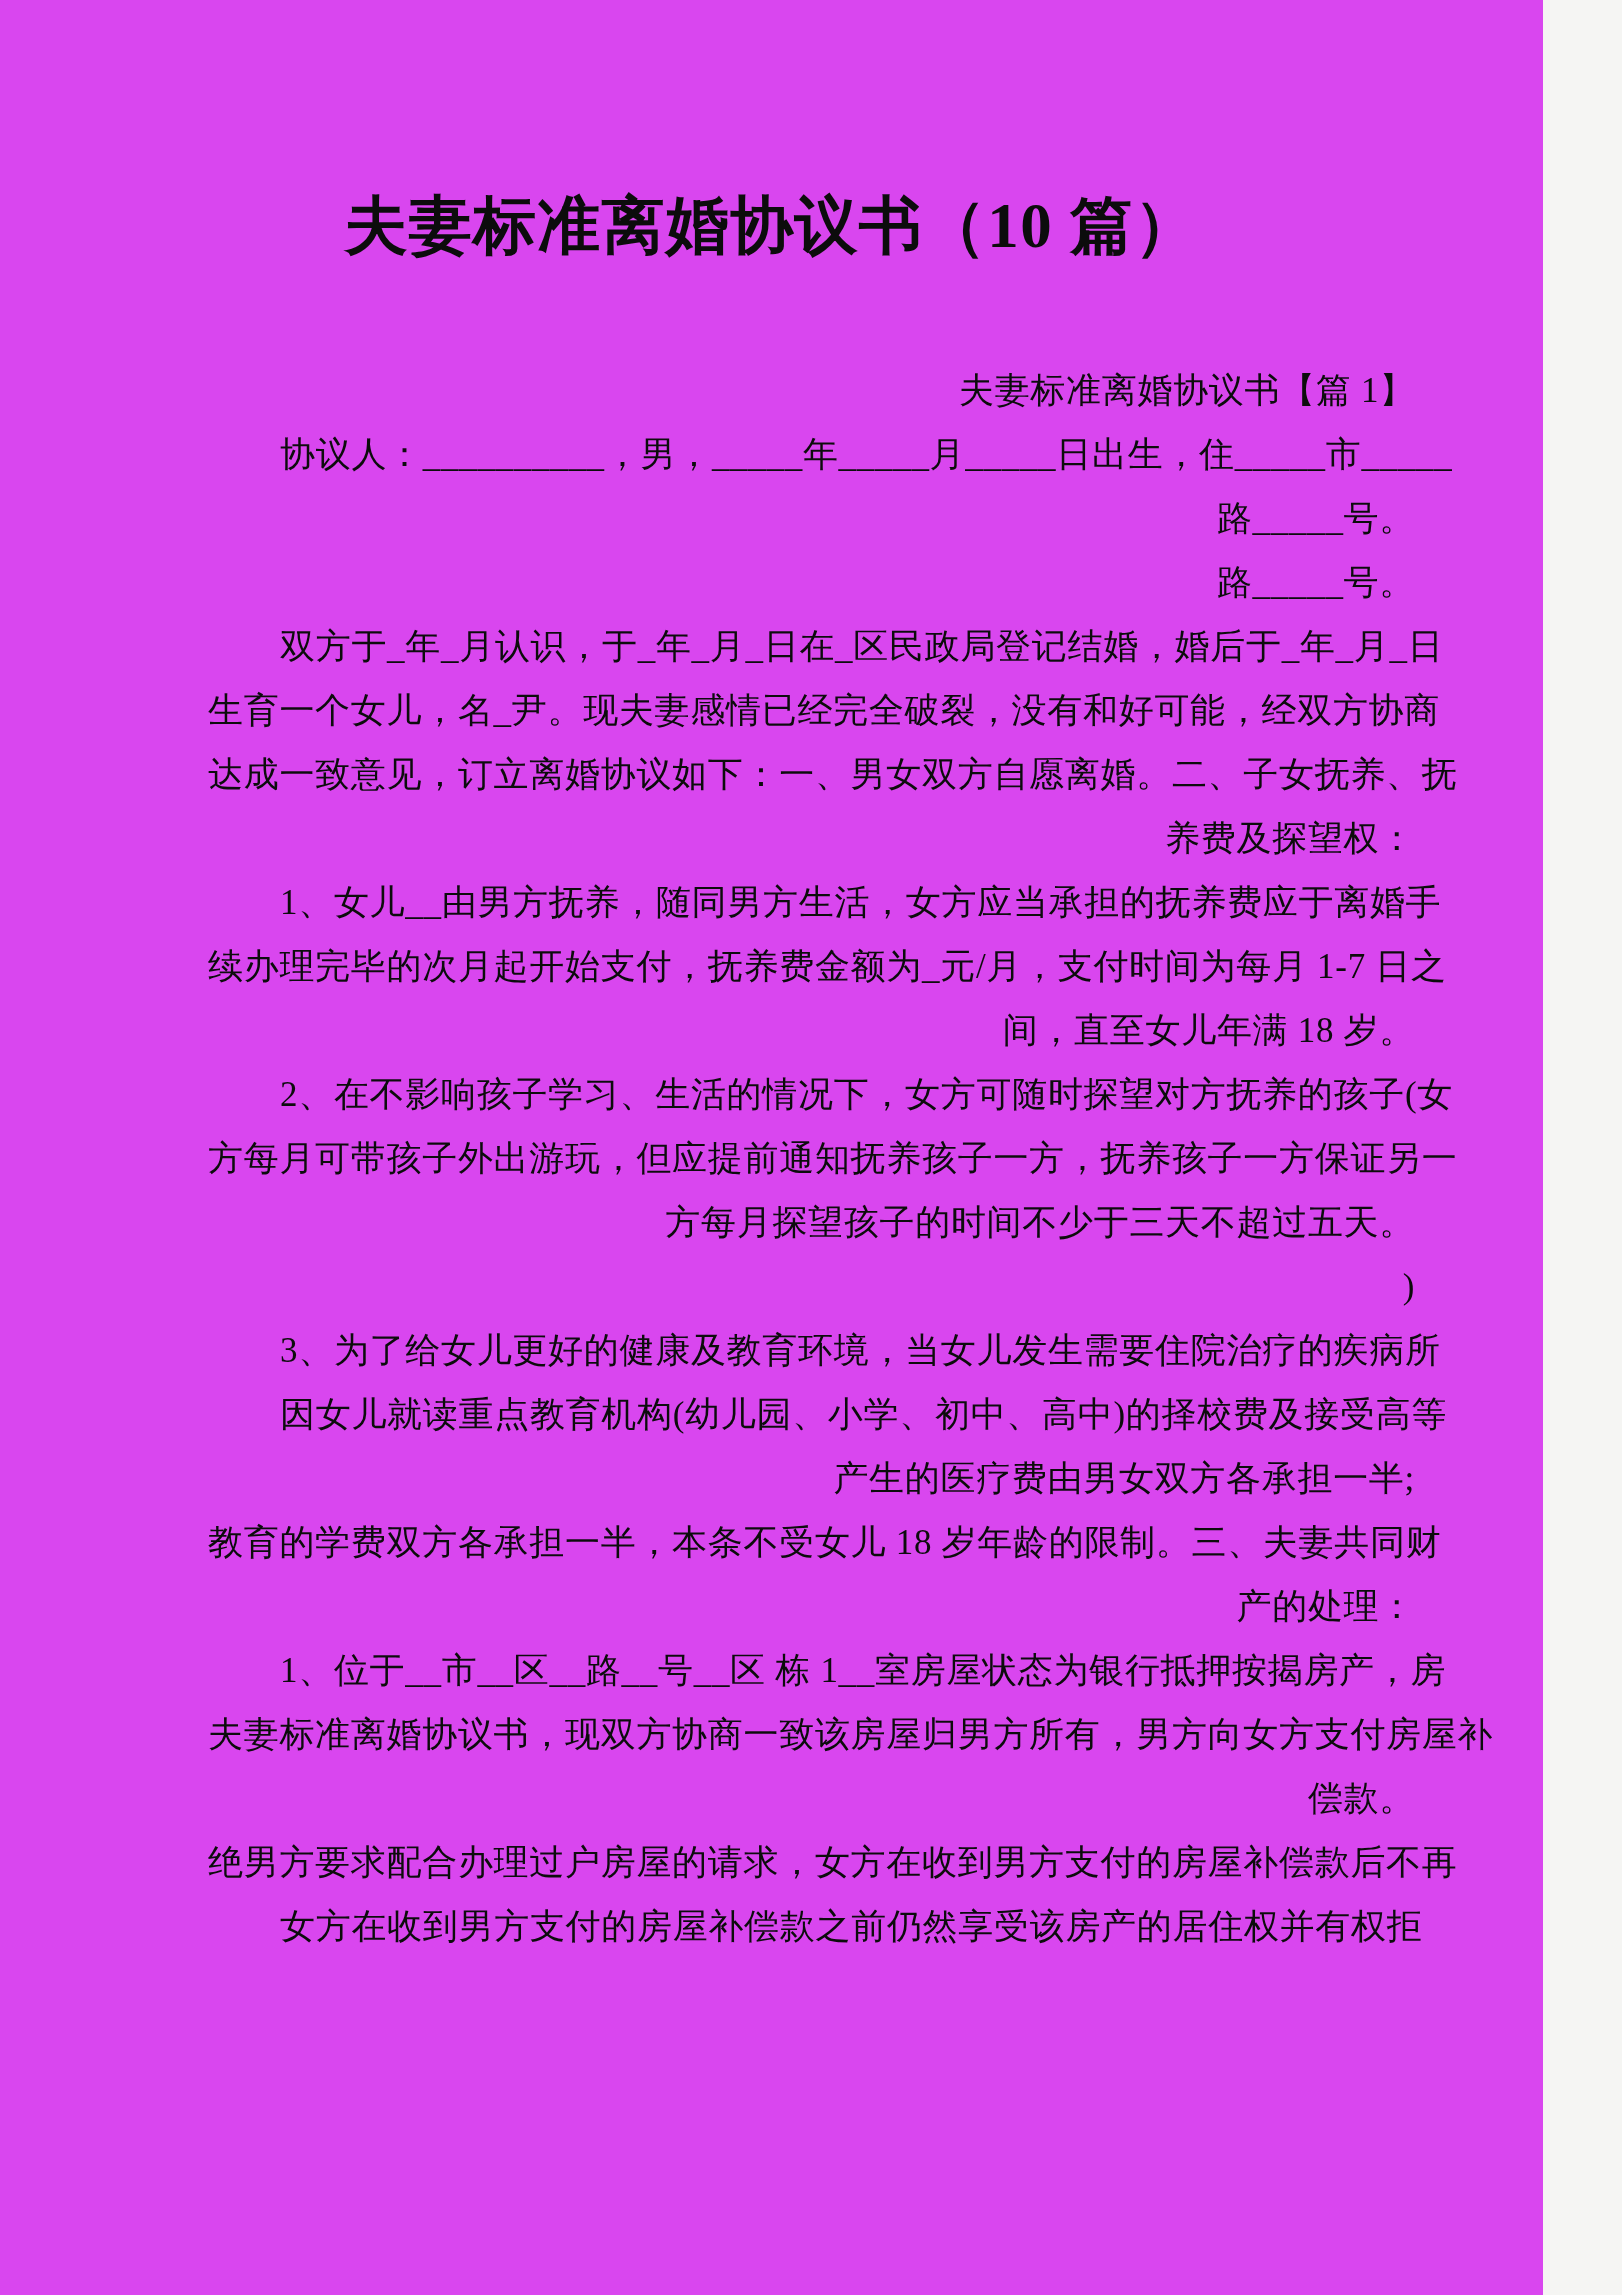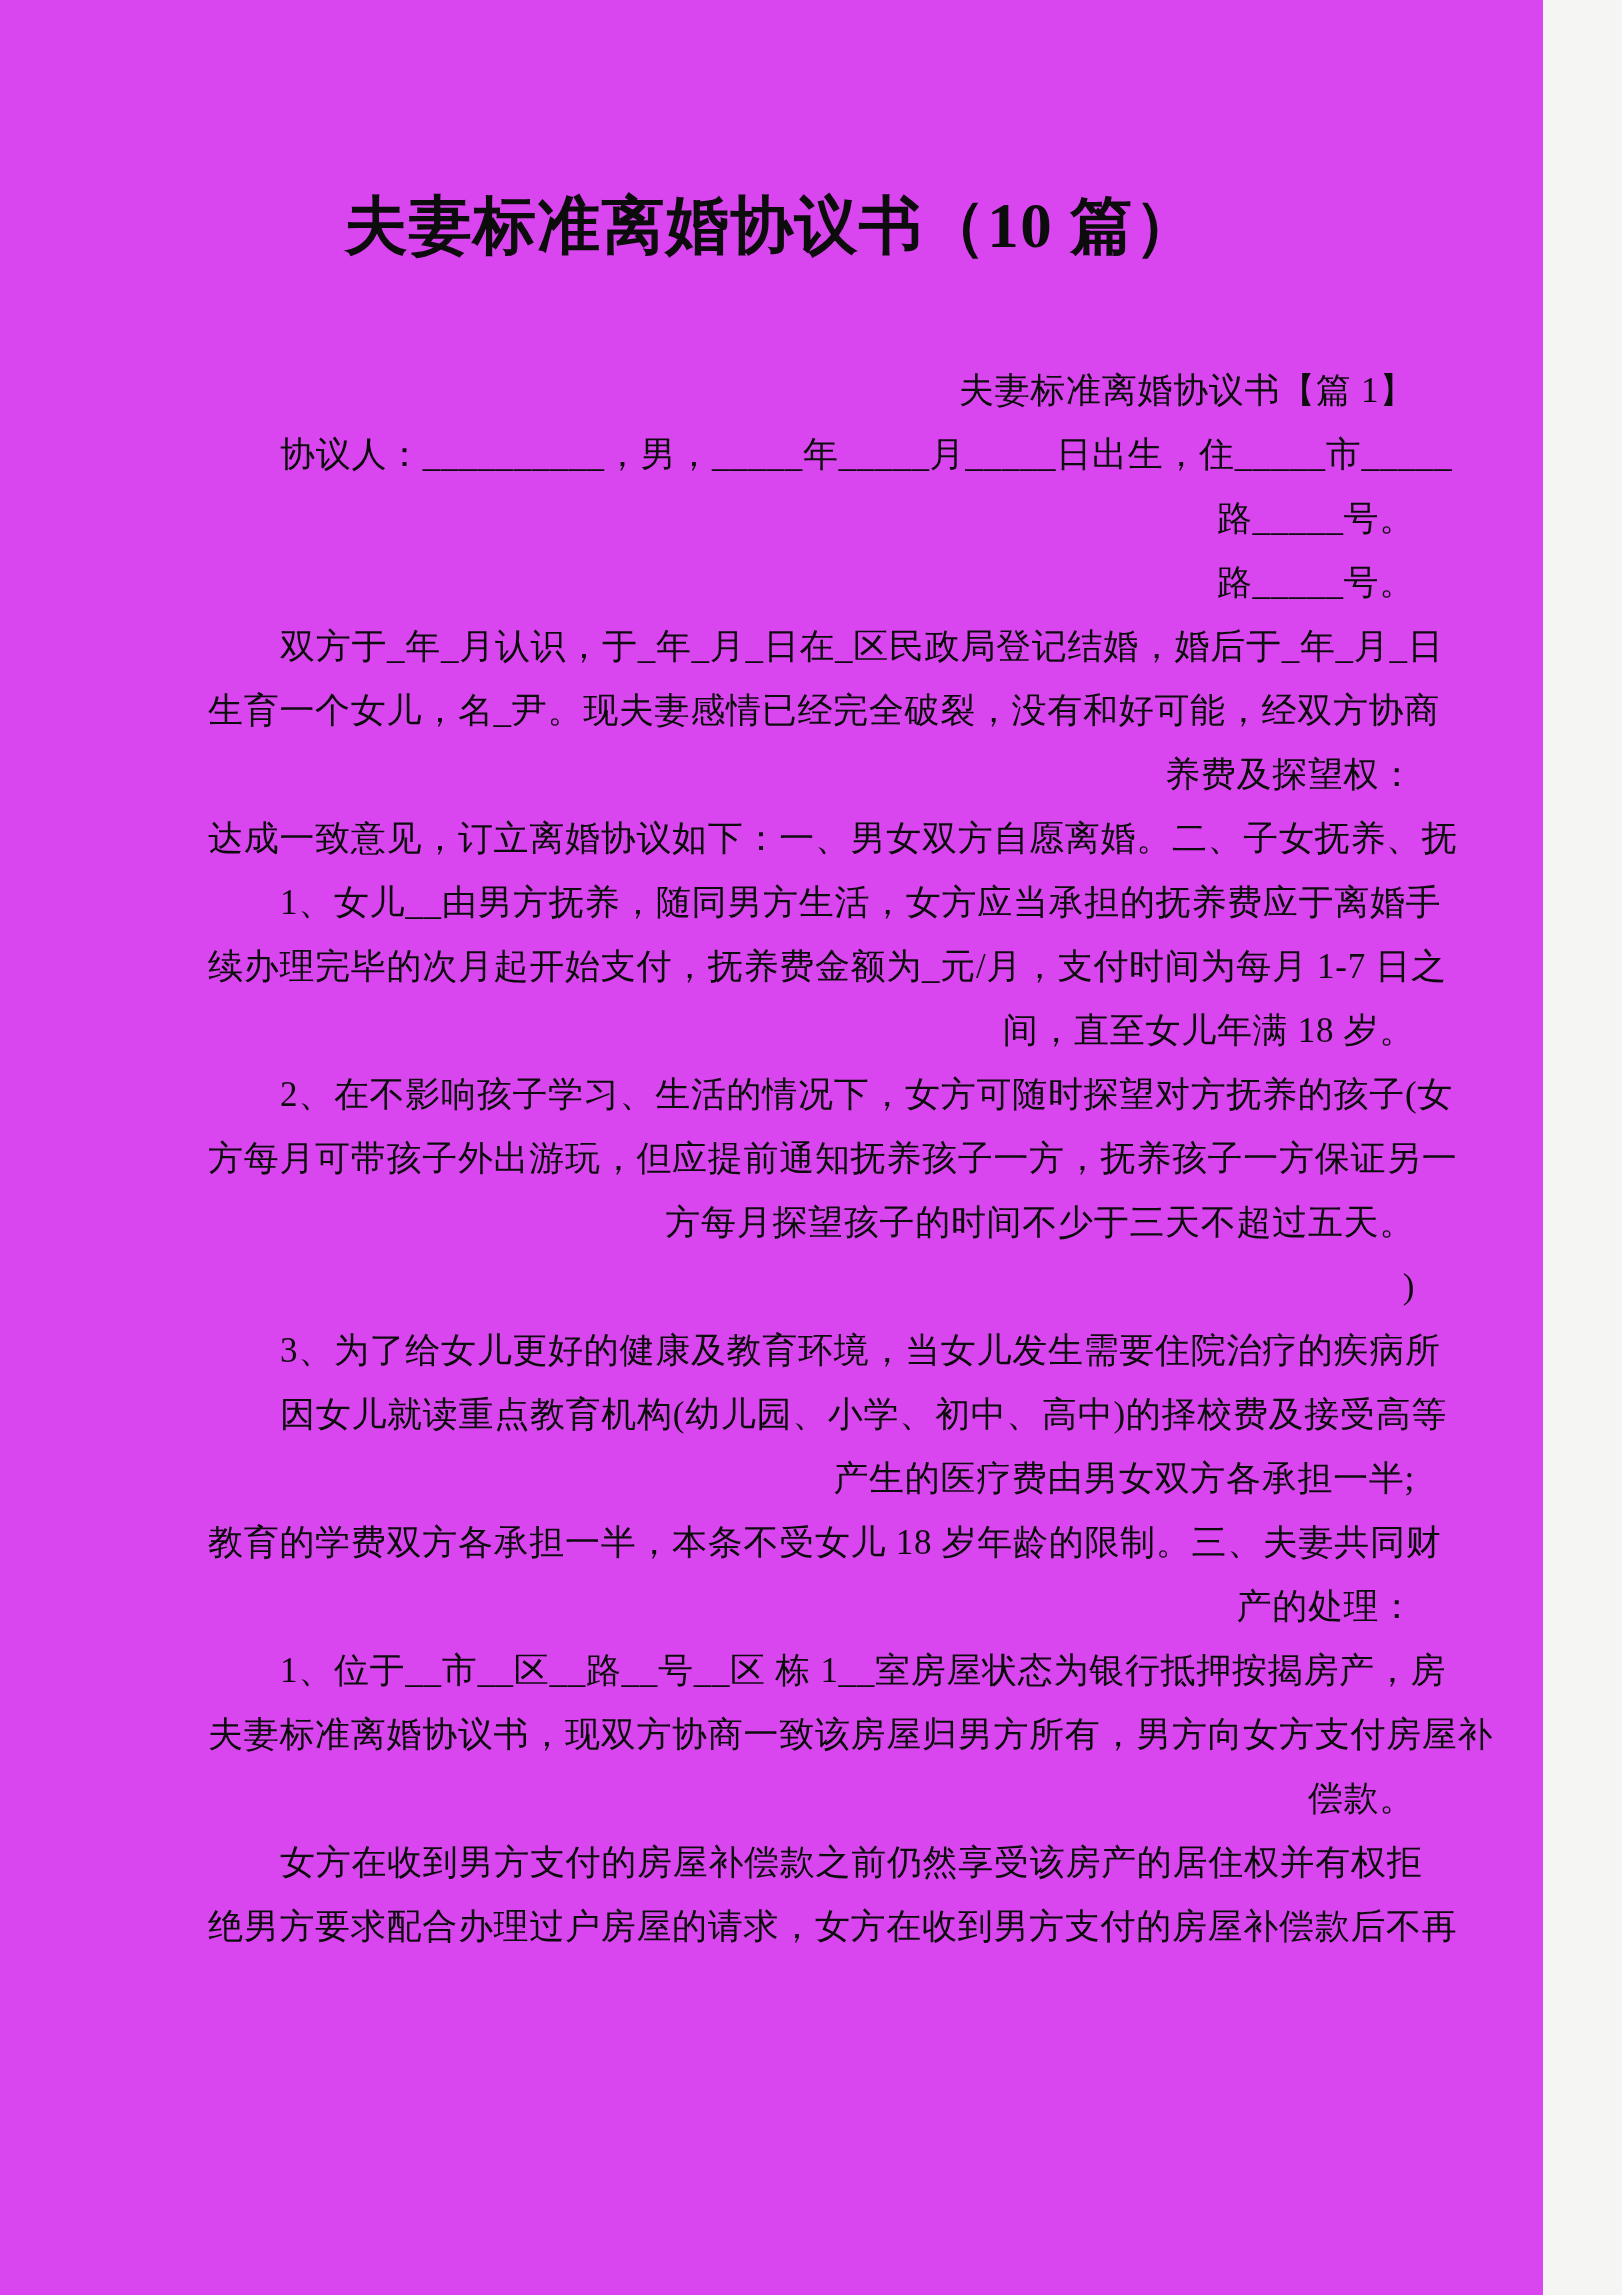--- a/index.html
+++ b/index.html
@@ -53,35 +53,35 @@
 
   <div class="doc-title">夫妻标准离婚协议书（10 篇）</div>
 
   <div class="content">
     <div class="line indent">夫妻标准离婚协议书【篇 1】</div>
     <div class="line indent">协议人：__________，男，_____年_____月_____日出生，住_____市_____</div>
     <div class="line">路_____号。</div>
     <div class="line">路_____号。</div>
     <div class="line indent">双方于_年_月认识，于_年_月_日在_区民政局登记结婚，婚后于_年_月_日</div>
     <div class="line">生育一个女儿，名_尹。现夫妻感情已经完全破裂，没有和好可能，经双方协商</div>
+    <div class="line">达成一致意见，订立离婚协议如下：一、男女双方自愿离婚。二、子女抚养、抚</div>
     <div class="line">养费及探望权：</div>
-    <div class="line">达成一致意见，订立离婚协议如下：一、男女双方自愿离婚。二、子女抚养、抚</div>
     <div class="line indent">1、女儿__由男方抚养，随同男方生活，女方应当承担的抚养费应于离婚手</div>
     <div class="line">续办理完毕的次月起开始支付，抚养费金额为_元/月，支付时间为每月 1-7 日之</div>
     <div class="line">间，直至女儿年满 18 岁。</div>
     <div class="line indent">2、在不影响孩子学习、生活的情况下，女方可随时探望对方抚养的孩子(女</div>
     <div class="line">方每月可带孩子外出游玩，但应提前通知抚养孩子一方，抚养孩子一方保证另一</div>
     <div class="line">方每月探望孩子的时间不少于三天不超过五天。</div>
     <div class="line indent">)</div>
     <div class="line indent">3、为了给女儿更好的健康及教育环境，当女儿发生需要住院治疗的疾病所</div>
     <div class="line indent">因女儿就读重点教育机构(幼儿园、小学、初中、高中)的择校费及接受高等</div>
     <div class="line">产生的医疗费由男女双方各承担一半;</div>
     <div class="line">教育的学费双方各承担一半，本条不受女儿 18 岁年龄的限制。三、夫妻共同财</div>
     <div class="line">产的处理：</div>
     <div class="line indent">1、位于__市__区__路__号__区 栋 1__室房屋状态为银行抵押按揭房产，房</div>
     <div class="line">夫妻标准离婚协议书，现双方协商一致该房屋归男方所有，男方向女方支付房屋补</div>
     <div class="line">偿款。</div>
+    <div class="line">绝男方要求配合办理过户房屋的请求，女方在收到男方支付的房屋补偿款后不再</div>
     <div class="line indent">女方在收到男方支付的房屋补偿款之前仍然享受该房产的居住权并有权拒</div>
-    <div class="line">绝男方要求配合办理过户房屋的请求，女方在收到男方支付的房屋补偿款后不再</div>
   </div>
 
 </div>
 
 
 </body></html>

